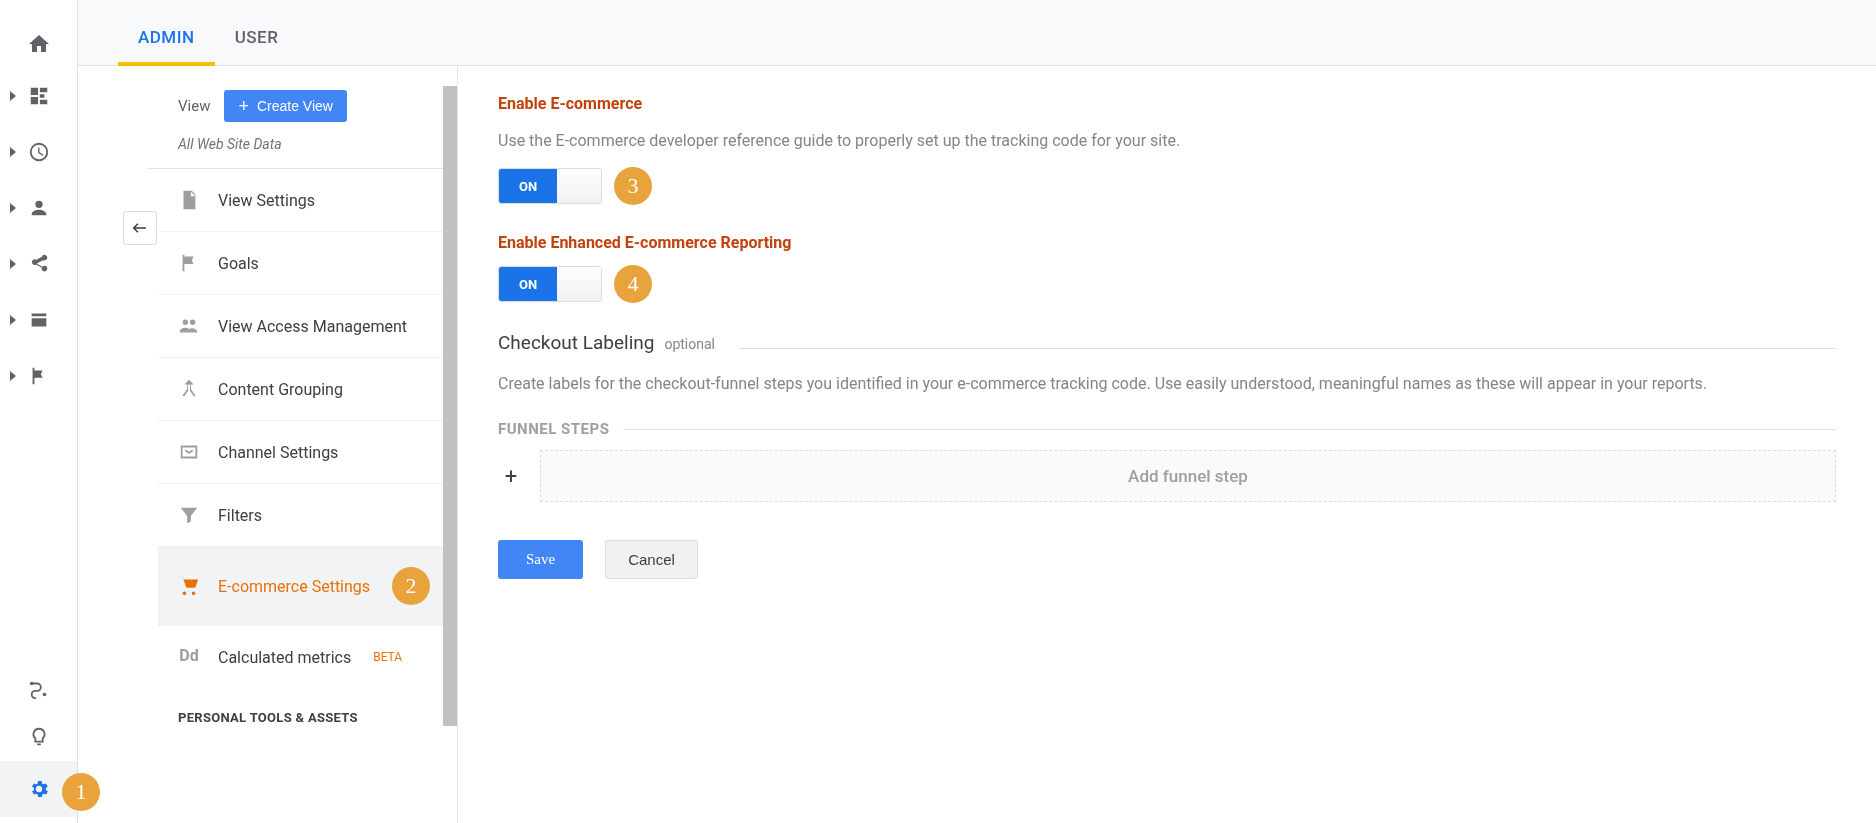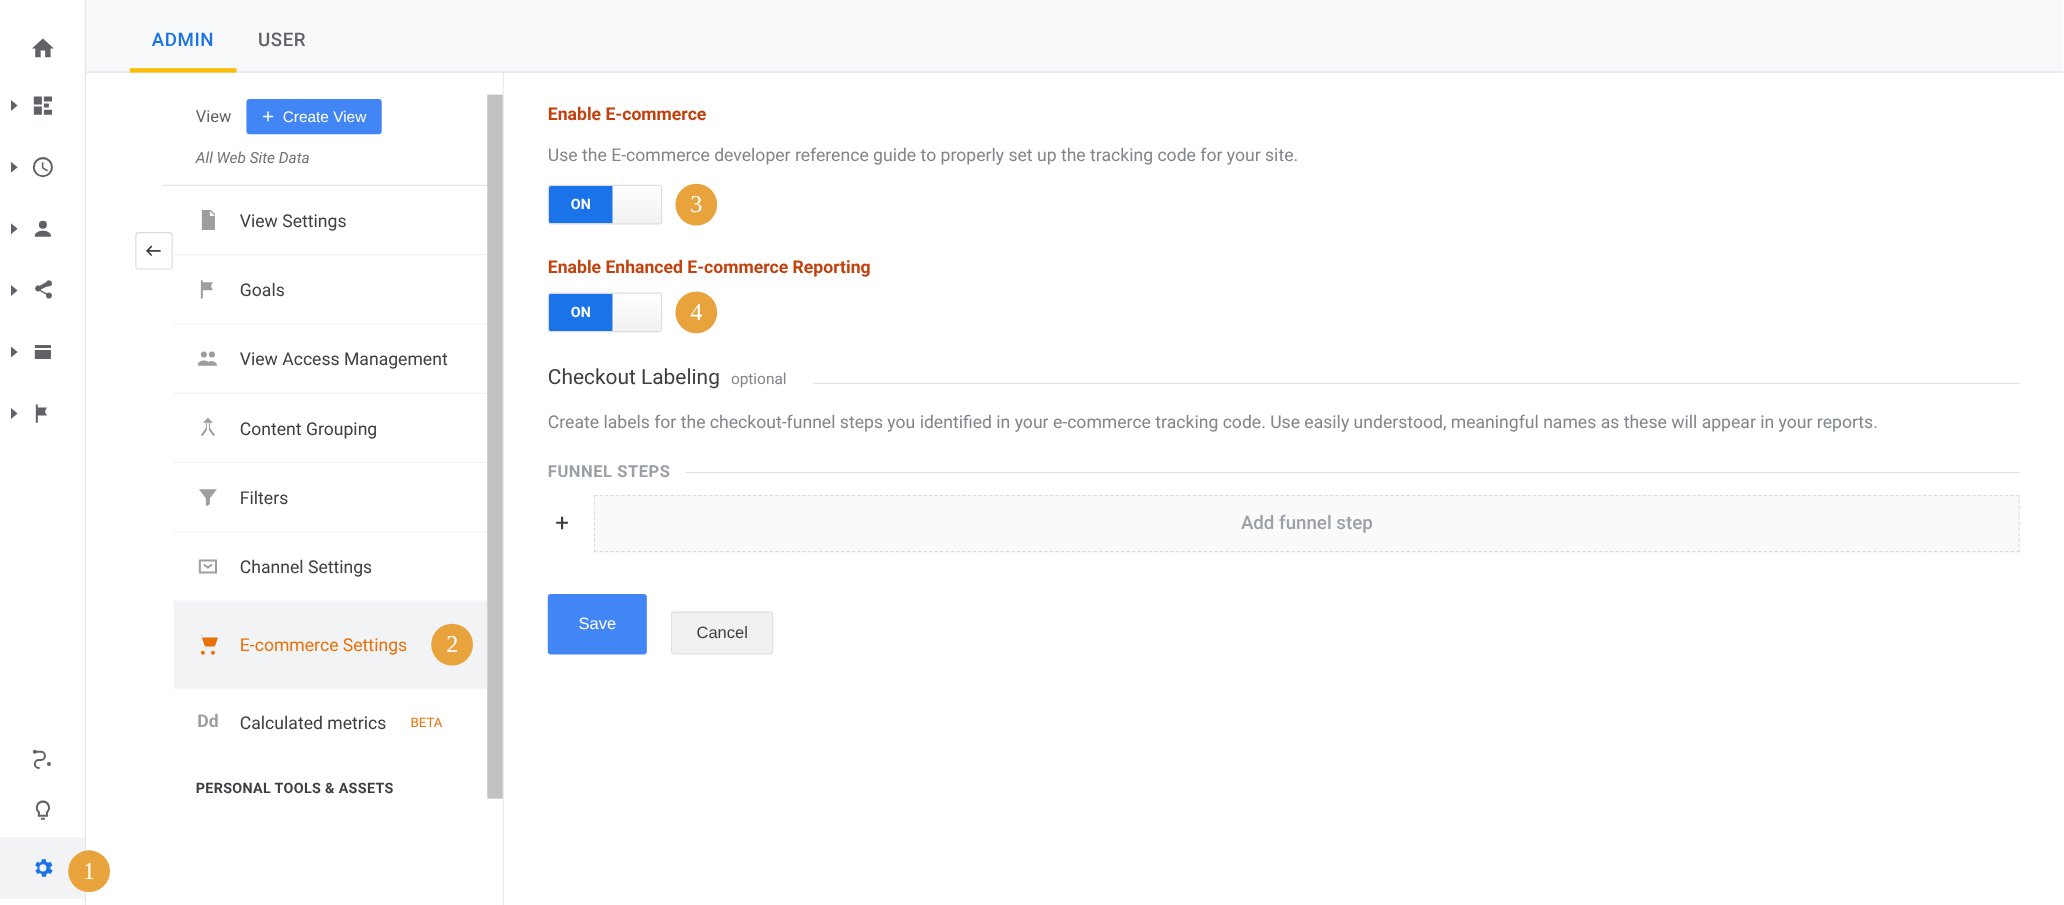--- a/index.html
+++ b/index.html
@@ -51,22 +51,22 @@
 .annot { width: 38px; height: 38px; border-radius: 50%; background: #e8a33d; color: #fff; font-size: 22px; font-family: Georgia, serif; display: inline-flex; align-items: center; justify-content: center; }
 .sect-title { display: flex; align-items: baseline; gap: 10px; font-size: 19px; color: #3c4043; margin-top: 8px; margin-bottom: 18px; }
 .sect-title::after { content: ''; flex: 1; height: 1px; background: #e0e0e0; margin-left: 14px; }
 .optional { font-size: 14px; color: #80868b; }
 .funnel-hdr { font-size: 15px; font-weight: 700; color: #9aa0a6; letter-spacing: 0.5px; margin: 24px 0 12px 0; display: flex; align-items: center; }
 .funnel-hdr::after { content: ''; flex: 1; height: 1px; background: #e0e0e0; margin-left: 14px; }
 .funnel-row { display: flex; align-items: center; gap: 16px; margin-bottom: 38px; }
 .funnel-plus { width: 26px; text-align: center; font-size: 22px; color: #3c4043; cursor: pointer; }
 .funnel-input { flex: 1; border: 1px dashed #dadce0; background: #fafafa; height: 52px; display: flex; align-items: center; justify-content: center; color: #9aa0a6; font-size: 17px; font-weight: 500; cursor: pointer; }
 .actions { display: flex; gap: 22px; }
-.btn-primary { background: #4285f4; color: #fff; border: none; border-radius: 3px; padding: 10px 28px; font-size: 15px; font-weight: 500; cursor: pointer; }
-.btn-secondary { background: #f1f1f1; color: #3c4043; border: 1px solid #dadce0; border-radius: 3px; padding: 10px 22px; font-size: 15px; font-weight: 500; cursor: pointer; margin-top: 16px; }
+.btn-primary { background: #4285f4; color: #fff; border: none; border-radius: 3px; padding: 10px 28px; font-size: 15px; font-weight: 500; cursor: pointer; font-family: Liberation Serif, serif; }
+.btn-secondary { background: #f1f1f1; color: #3c4043; border: 1px solid #dadce0; border-radius: 3px; padding: 10px 22px; font-size: 15px; font-weight: 500; cursor: pointer; }
 .rail-settings { height: 56px; display: flex; align-items: center; justify-content: center; width: 100%; cursor: pointer; background: #f1f3f4; margin-bottom: 6px; }
 .rail-settings .icon { fill: #1a73e8; }
 </style>
 </head>
 <body>
 
 <div class="app">
 
   <div class="rail">
     <div class="rail-item" style="height:48px;">
@@ -175,29 +175,29 @@
             <span>View Access Management</span>
           </div>
           <div class="menu-item">
             <svg class="micon" viewBox="0 0 24 24">
                 <path d="M12 2l5 5h-3v5l5 7-1.6 1.2L13 14V7h-2v7l-4.4 6.2L5 19l5-7V7H7z"></path>
               </svg>
             <span>Content Grouping</span>
           </div>
           <div class="menu-item">
             <svg class="micon" viewBox="0 0 24 24">
+                <path fill="none" stroke="#9e9e9e" stroke-width="2" d="M4 6h16v12H4zM8 10l4 3 4-3"></path>
+              </svg>
+            <span>Channel Settings</span>
+          </div>
+          <div class="menu-item">
+            <svg class="micon" viewBox="0 0 24 24">
                 <path d="M3 4h18l-7 9v6l-4 2v-8z"></path>
               </svg>
             <span>Filters</span>
-          </div>
-          <div class="menu-item">
-            <svg class="micon" viewBox="0 0 24 24">
-                <path fill="none" stroke="#9e9e9e" stroke-width="2" d="M4 6h16v12H4zM8 10l4 3 4-3"></path>
-              </svg>
-            <span>Channel Settings</span>
           </div>
           <div class="menu-item active">
             <svg class="micon" viewBox="0 0 24 24">
                 <path d="M7 18a2 2 0 100 4 2 2 0 000-4zm10 0a2 2 0 100 4 2 2 0 000-4zM3 2h2l3.6 10.6A2 2 0 0010.5 14h7a2 2 0 001.9-1.4L22 5H6.2L5.3 2z"></path>
               </svg>
             <span>E-commerce Settings</span>
             <span class="annot" style="margin-left:4px;">2</span>
           </div>
           <div class="menu-item" style="border-bottom:none;">
             <span class="micon" style="font-weight:700;color:#9e9e9e;font-size:16px;text-align:center;">Dd</span>

